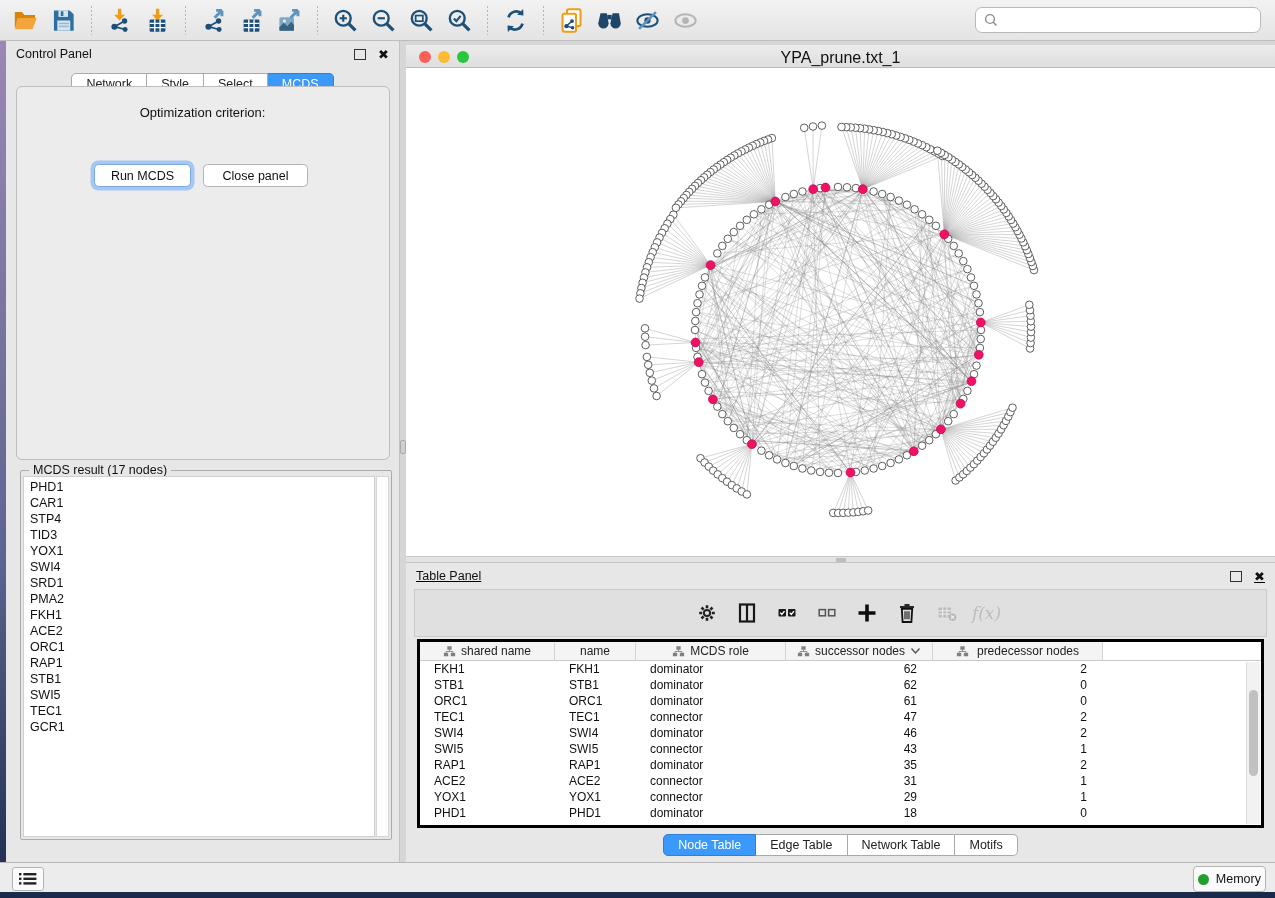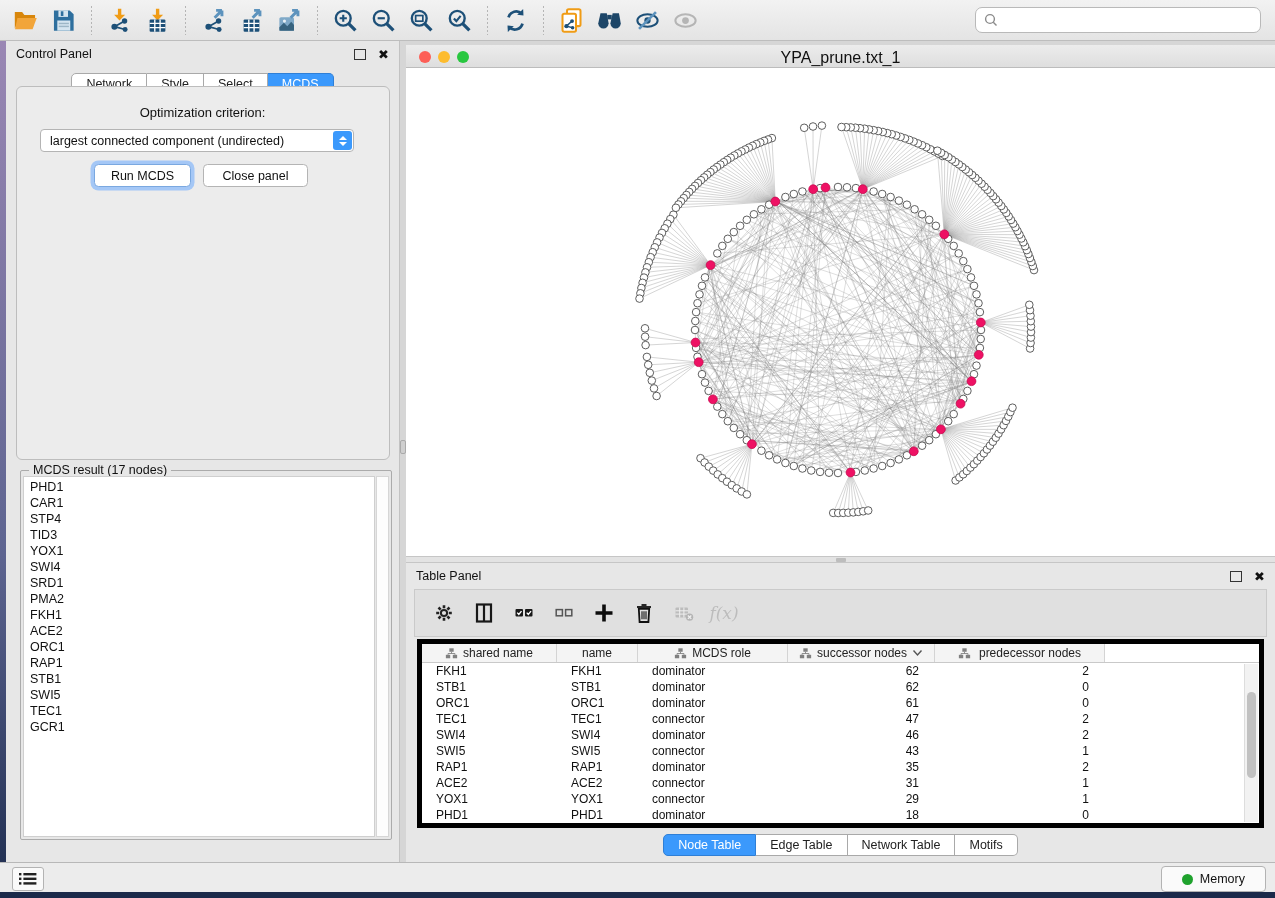--- a/index.html
+++ b/index.html
@@ -58,44 +58,44 @@
   #net-titlebar{left:406px;top:45px;width:869px;height:23px;background:linear-gradient(#ececec,#dedede);
     border-bottom:1px solid #bcbcbc;box-sizing:border-box;}
   #net-titlebar .title{position:absolute;width:100%;text-align:center;top:4px;font-size:16px;color:#111;}
   .tl{position:absolute;top:6px;width:12px;height:12px;border-radius:50%;}
   #tl-red{left:13px;background:#fd5f57;}#tl-yellow{left:32px;background:#fdbc2e;}#tl-green{left:51px;background:#28c73f;}
   #net-topgap{left:406px;top:41px;width:869px;height:4px;background:#d6d6d6;}
   #net-canvas{left:406px;top:68px;width:869px;height:488px;background:#fff;overflow:hidden;}
   #hsplit{left:406px;top:556px;width:869px;height:7px;background:#e3e3e3;border-top:1px solid #c6c6c6;border-bottom:1px solid #c6c6c6;box-sizing:border-box;}
   #hsplit-handle{position:absolute;left:430px;top:1px;width:10px;height:4px;background:#bdbdbd;border-radius:1px;}
   
-  #table-panel{left:406px;top:563px;width:869px;height:299px;background:#e7e7e7;}
+  #table-panel{left:406px;top:563px;width:869px;height:299px;background:#e7e7e7;text-decoration:underline;}
   #tp-toolbar{position:absolute;left:8px;top:26px;right:8px;height:48px;background:#e0e0e0;border:1px solid #cacaca;
-    box-sizing:border-box;display:flex;align-items:center;padding-left:12px;gap:6px;}
+    box-sizing:border-box;display:flex;align-items:center;padding-left:12px;gap:6px;justify-content:center;}
   .tpbtn{width:34px;height:34px;display:flex;align-items:center;justify-content:center;}
   .tpbtn svg{width:24px;height:24px;}
   .tpbtn.disabled{opacity:.5;}
   .fx-label{font-family:"DejaVu Serif","Liberation Serif",serif;font-style:italic;font-size:17px;color:#9a9a9a;}
-  #tp-table{position:absolute;left:11px;top:76px;width:847px;height:189px;background:#fff;border:5px solid #000000;box-sizing:border-box;overflow:hidden;}
+  #tp-table{position:absolute;left:11px;top:76px;width:847px;height:189px;background:#fff;border:3px solid #000000;box-sizing:border-box;overflow:hidden;}
   #tp-header{display:flex;height:19px;background:#f4f4f4;border-bottom:1px solid #c9c9c9;box-sizing:border-box;}
   .hcell{display:flex;align-items:center;justify-content:center;gap:5px;font-size:12px;color:#222;
     border-right:1px solid #d4d4d4;box-sizing:border-box;height:100%;}
   .hcell svg{flex:0 0 auto;}
   #tp-rows .trow{display:flex;height:16px;line-height:16px;font-size:12px;color:#111;}
   .tcell{box-sizing:border-box;padding:0 14px;overflow:hidden;white-space:nowrap;}
   .tcell.num{text-align:right;padding-right:16px;}
   #tp-vscroll{position:absolute;right:1px;top:20px;width:13px;bottom:1px;background:#f2f2f2;border-left:1px solid #ddd;}
   #tp-thumb{position:absolute;left:2px;top:28px;width:9px;height:86px;background:#c1c1c1;border-radius:5px;}
   #tp-tabs{position:absolute;left:0;right:0;top:271px;display:flex;justify-content:center;}
   
   #status-bar{left:0;right:0;top:862px;height:30px;background:#ececec;border-top:1px solid #b8b8b8;box-sizing:border-box;}
   #task-btn{position:absolute;left:12px;top:4px;width:30px;height:22px;background:#fafafa;border:1px solid #b3b3b3;border-radius:3px;
     display:flex;align-items:center;justify-content:center;}
   #memory-btn{position:absolute;right:9px;top:3px;height:24px;background:#fafafa;border:1px solid #b3b3b3;border-radius:4px;
-    display:flex;align-items:center;gap:7px;padding:0 20px;font-size:12.5px;color:#111;}
+    display:flex;align-items:center;gap:7px;padding:0 4px;font-size:12.5px;color:#111;}
   #memory-dot{width:11px;height:11px;border-radius:50%;}
 </style>
 </head>
 <body>
 
 <div class="abs" id="main-toolbar">
   <div id="toolbar-buttons" style="display:flex;align-items:center;">
       <span class="tbtn">
         <svg viewBox="0 0 24 24">
           <path d="M2.5 4.5h6.5l2 2.5h9.5v3H7L2.5 19z" fill="#d8860b"></path>
@@ -250,27 +250,20 @@
     <span class="close-icon">✖</span>
   </div>
   <div id="cp-tabs">
       <span class="seg-tab">Network</span>
       <span class="seg-tab">Style</span>
       <span class="seg-tab">Select</span>
       <span class="seg-tab sel">MCDS</span>
     </div>
   <div id="cp-body"></div>
   <div id="opt-label">Optimization criterion:</div>
-  <div id="opt-select">
-    <span>largest connected component (undirected)</span>
-    <span id="opt-stepper">
-        <i class="up"></i>
-        <i class="dn"></i>
-      </span>
-  </div>
   <div class="mac-btn" id="run-btn">
     <span>Run MCDS</span>
   </div>
   <div class="mac-btn" id="close-panel-btn">
     <span>Close panel</span>
   </div>
   <div id="mcds-group">
     <span id="mcds-legend">MCDS result (17 nodes)</span>
     <div id="mcds-list">
         <div class="row">PHD1</div>

